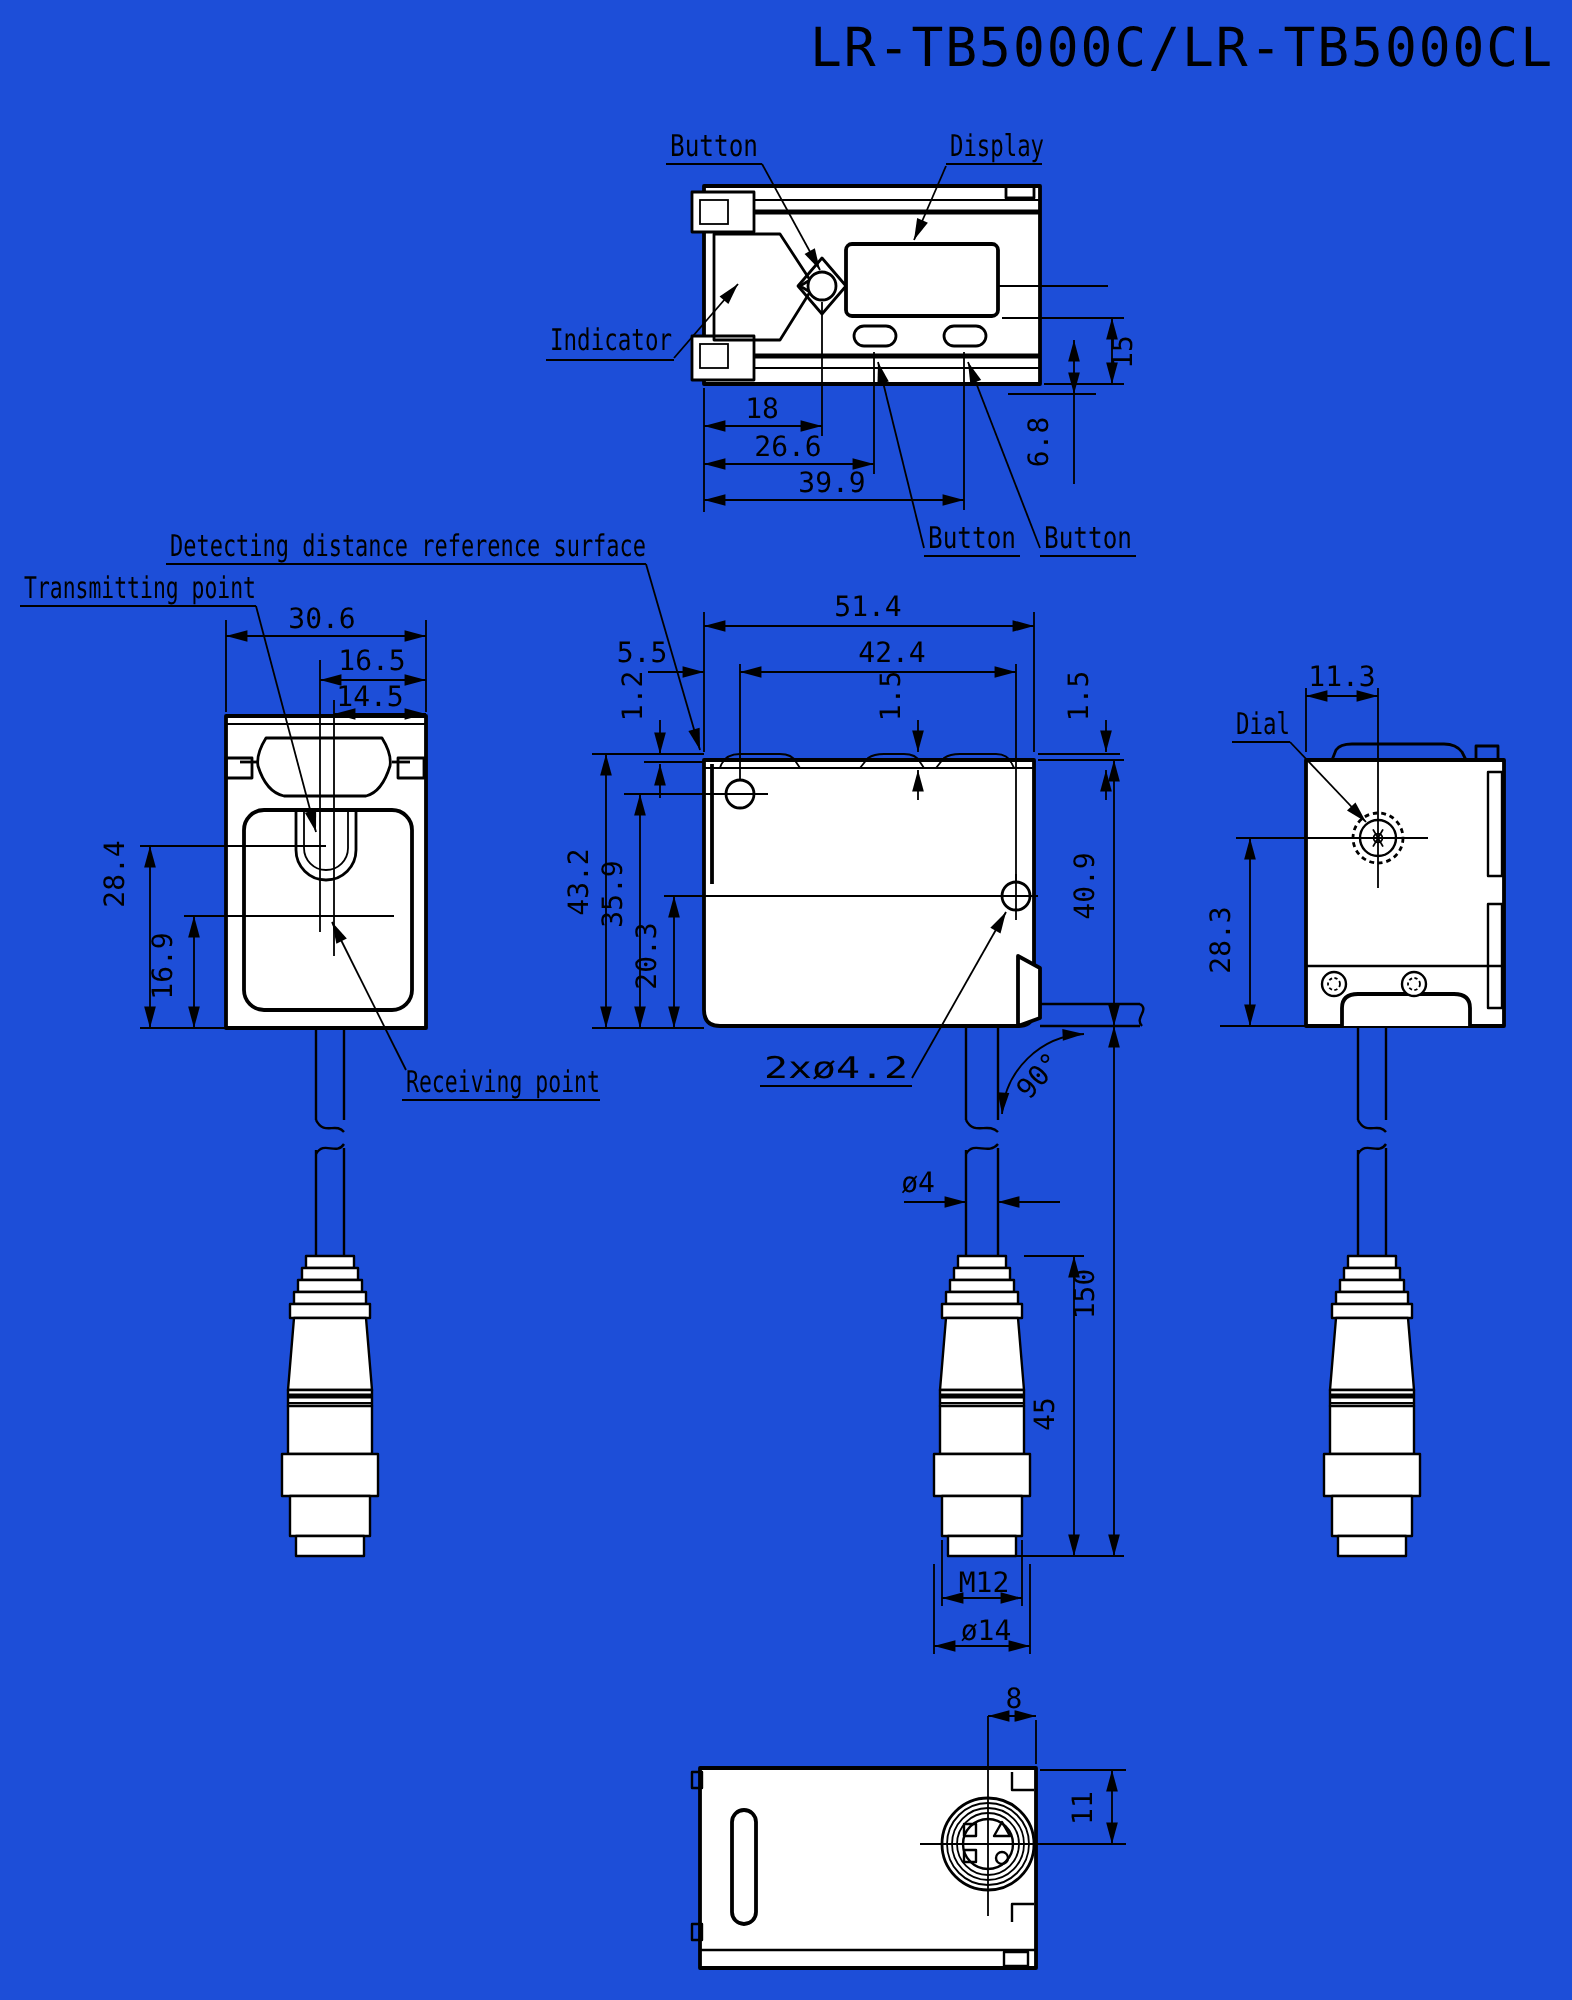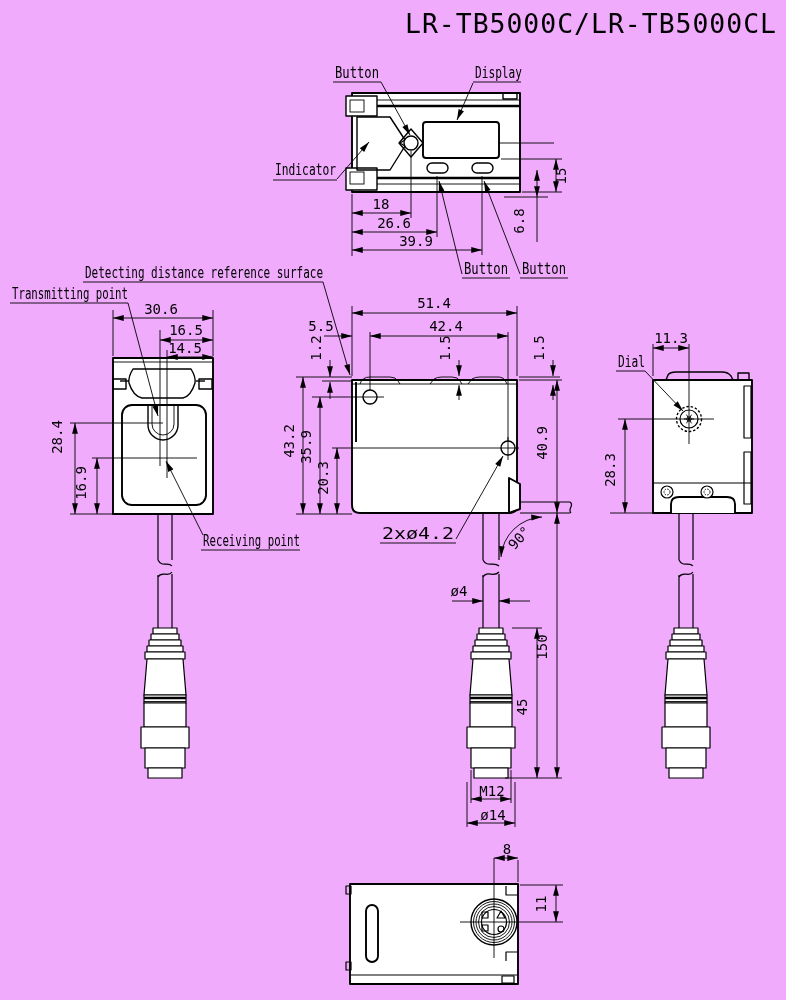--- a/index.html
+++ b/index.html
@@ -1,16 +1,16 @@
 <!DOCTYPE html>
 <html><head>
 <meta charset="utf-8">
 <style>
   html,body{margin:0;padding:0;background:#fff;}
-  .stage{position:relative;width:786px;height:1000px;background:#f0abfc;}
+  .stage{position:relative;width:786px;height:1000px;background:#1d4ed8;}
   svg text{font-family:"DejaVu Sans Mono","Liberation Mono",monospace;fill:#000;}
   .t27{font-size:27px;letter-spacing:1px;}
   .t15{font-size:15px;}
   .t14{font-size:14px;}
   .o2{stroke:#000;stroke-width:1.9;fill:none;stroke-linejoin:round;}
   .o15{stroke:#000;stroke-width:1.4;fill:none;stroke-linejoin:round;}
   .o12{stroke:#000;stroke-width:1.2;fill:none;stroke-linejoin:round;}
   .th{stroke:#000;stroke-width:0.9;fill:none;}
   .thk{stroke:#000;stroke-width:2.6;fill:none;}
   .fw{fill:#fff;}

